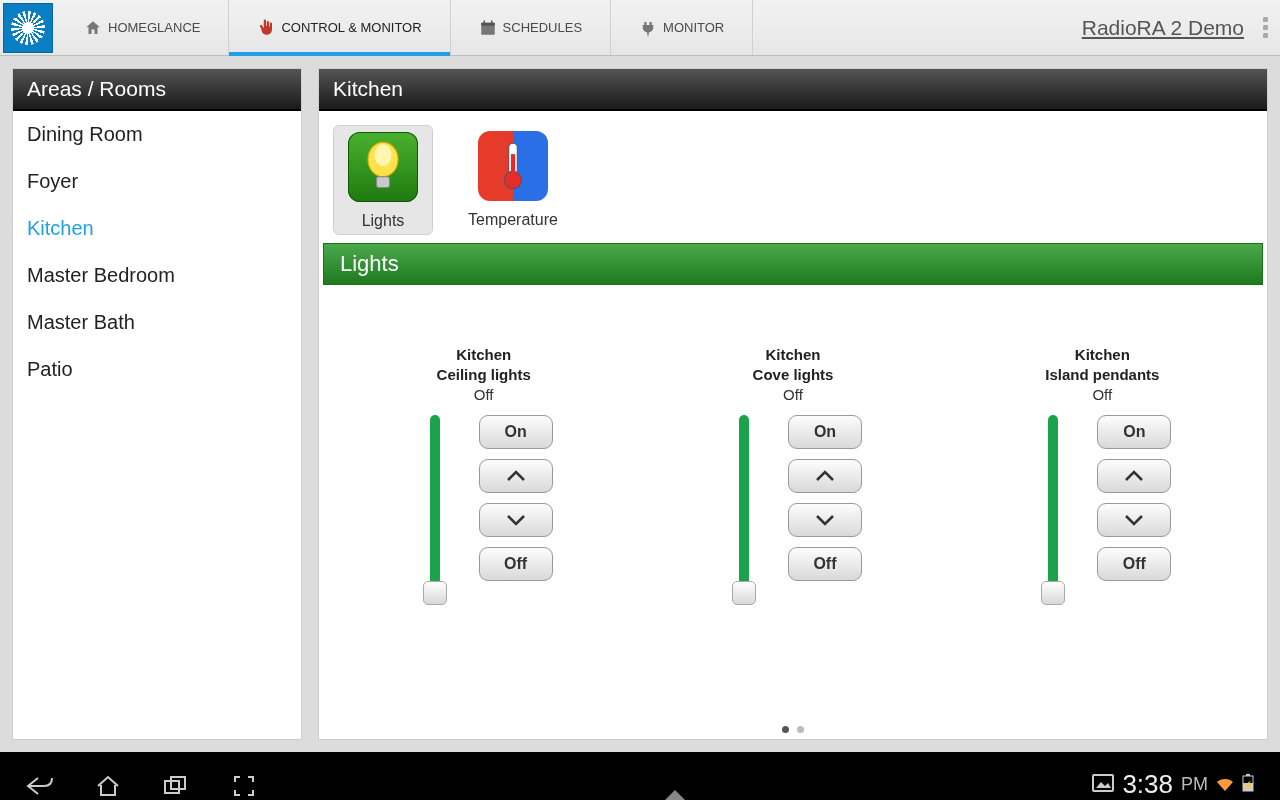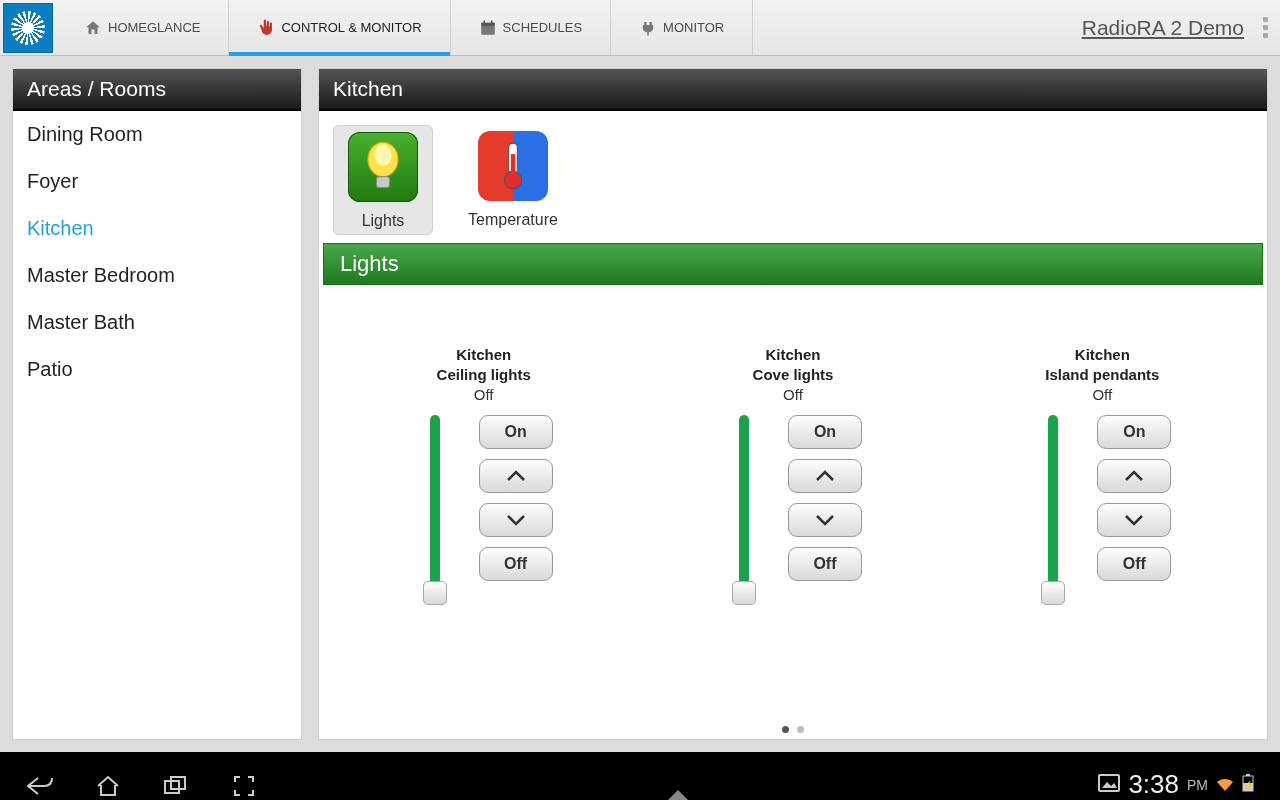--- a/index.html
+++ b/index.html
@@ -47,21 +47,21 @@
   .pager { display:flex; justify-content:center; gap:8px; padding:6px; }
   .dot { width:7px; height:7px; border-radius:50%; background:#555; }
   .dot.dim { background:#bbb; }
   
   .navbar { height:48px; background:#000; display:flex; align-items:flex-end; padding:0 26px; color:#ccc; }
   .nav-icons { display:flex; gap:40px; align-items:center; }
   .nav-icon { width:28px; height:28px; display:flex; align-items:center; justify-content:center; }
   .nav-center { flex:1; display:flex; justify-content:center; }
   .nav-right { display:flex; align-items:center; gap:8px; font-size:22px; }
   .clock { font-size:26px; color:#eee; }
-  .ampm { font-size:14px; color:#bbb; }
+  .ampm { font-size:18px; color:#bbb; }
   .chevup { width:0; height:0; border-left:10px solid transparent; border-right:10px solid transparent; border-bottom:10px solid #888; }
 </style>
 </head>
 <body>
 
 <div class="app">
   <div class="topbar">
     <div class="logo">
         <div class="logo-inner"></div>
       </div>

